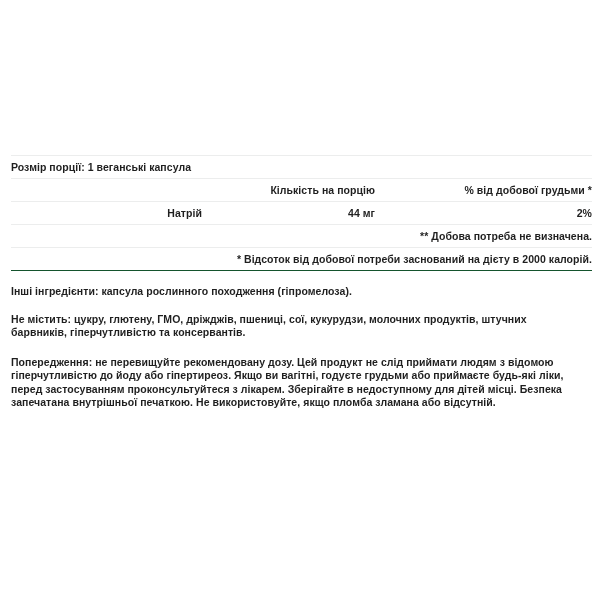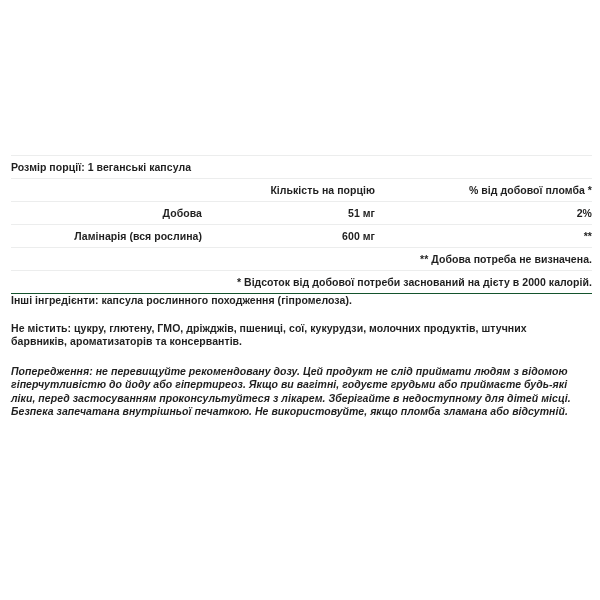--- a/index.html
+++ b/index.html
@@ -81,23 +81,23 @@
   
   .body-text {
     width: 570px;
     margin: 0;
     font-size: 10.5px;
     font-weight: bold;
     line-height: 13.5px;
     letter-spacing: 0.005em;
     color: #1f1f1f;
   }
-  .gap-ingredients { }
+  .gap-ingredients { margin-top: 14px; }
   .gap-free-from   { margin-top: 14px; }
-  .gap-warning     { margin-top: 16px; font-style: italic; }
+  .gap-warning     { margin-top: 16px; }
 </style>
 </head>
 <body>
 
 <div class="label-panel">
 
   <div class="rule-row">
     <span class="serving-line">Розмір порції: 1 веганські капсула</span>
   </div>
 
@@ -105,42 +105,37 @@
   <table class="nutrient-table">
     <colgroup>
       <col class="c-name">
       <col class="c-amt">
       <col class="c-dv">
     </colgroup>
     <thead>
       <tr>
         <th></th>
         <th>Кількість на порцію</th>
-        <th>% від добової пломба *</th>
+        <th>% від добової грудьми *</th>
       </tr>
     </thead>
     <tbody>
       <tr>
-        <td>Добова</td>
-        <td>51 мг</td>
+        <td>Натрій</td>
+        <td>44 мг</td>
         <td>2%</td>
-      </tr>
-      <tr>
-        <td>Ламінарія (вся рослина)</td>
-        <td>600 мг</td>
-        <td>**</td>
       </tr>
       <tr class="foot-note">
         <td class="footnote-cell" colspan="3">** Добова потреба не визначена.</td>
       </tr>
       <tr class="foot-note final">
         <td class="footnote-cell" colspan="3">* Відсоток від добової потреби заснований на дієту в 2000 калорій.</td>
       </tr>
     </tbody>
   </table>
 
   <p class="body-text gap-ingredients">Інші інгредієнти: капсула рослинного походження (гіпромелоза).</p>
 
-  <p class="body-text gap-free-from">Не містить: цукру, глютену, ГМО, дріжджів, пшениці, сої, кукурудзи, молочних продуктів, штучних барвників, ароматизаторів та консервантів.</p>
+  <p class="body-text gap-free-from">Не містить: цукру, глютену, ГМО, дріжджів, пшениці, сої, кукурудзи, молочних продуктів, штучних барвників, гіперчутливістю та консервантів.</p>
 
   <p class="body-text gap-warning">Попередження: не перевищуйте рекомендовану дозу. Цей продукт не слід приймати людям з відомою гіперчутливістю до йоду або гіпертиреоз. Якщо ви вагітні, годуєте грудьми або приймаєте будь-які ліки, перед застосуванням проконсультуйтеся з лікарем. Зберігайте в недоступному для дітей місці. Безпека запечатана внутрішньої печаткою. Не використовуйте, якщо пломба зламана або відсутній.</p>
 
 </div>
 
 </body></html>

